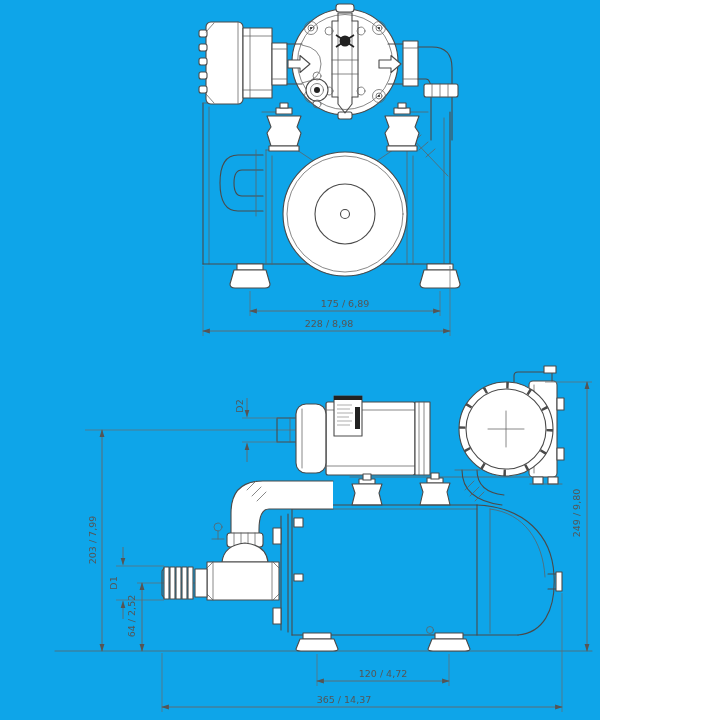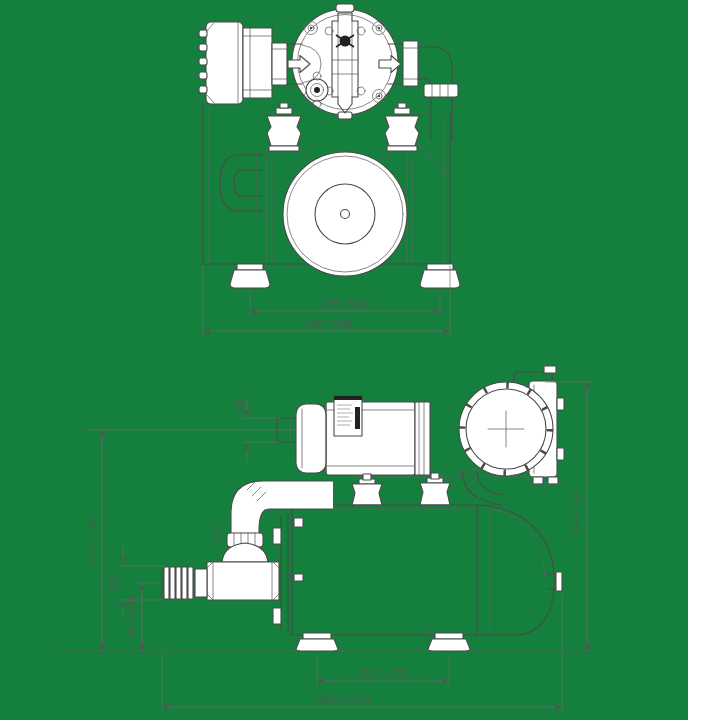--- a/index.html
+++ b/index.html
@@ -1,16 +1,16 @@
 <!DOCTYPE html>
 <html><head>
 <meta charset="utf-8">
 <style>
   html,body{margin:0;padding:0;background:#ffffff;}
-  .canvas{width:688px;height:720px;background:#15803d;position:relative;overflow:hidden;}
+  .canvas{width:600px;height:720px;background:#0ea5e9;position:relative;overflow:hidden;}
   svg{display:block;}
   text{font-family:"DejaVu Sans","Liberation Sans",sans-serif;font-size:9.5px;fill:#555;}
   .rot{font-size:9.5px;}
   .ol{stroke:#4a4a4a;stroke-width:1.1;fill:none;stroke-linecap:round;stroke-linejoin:round;}
   .ol2{stroke:#606060;stroke-width:.75;fill:none;stroke-linecap:round;stroke-linejoin:round;}
   .olw{stroke:#4a4a4a;stroke-width:1.1;fill:#fff;stroke-linejoin:round;}
   .dim{stroke:#666;stroke-width:.9;fill:none;}
   .ext{stroke:#6b6b6b;stroke-width:.7;fill:none;}
   .dark{fill:#222;stroke:none;}
 </style>

